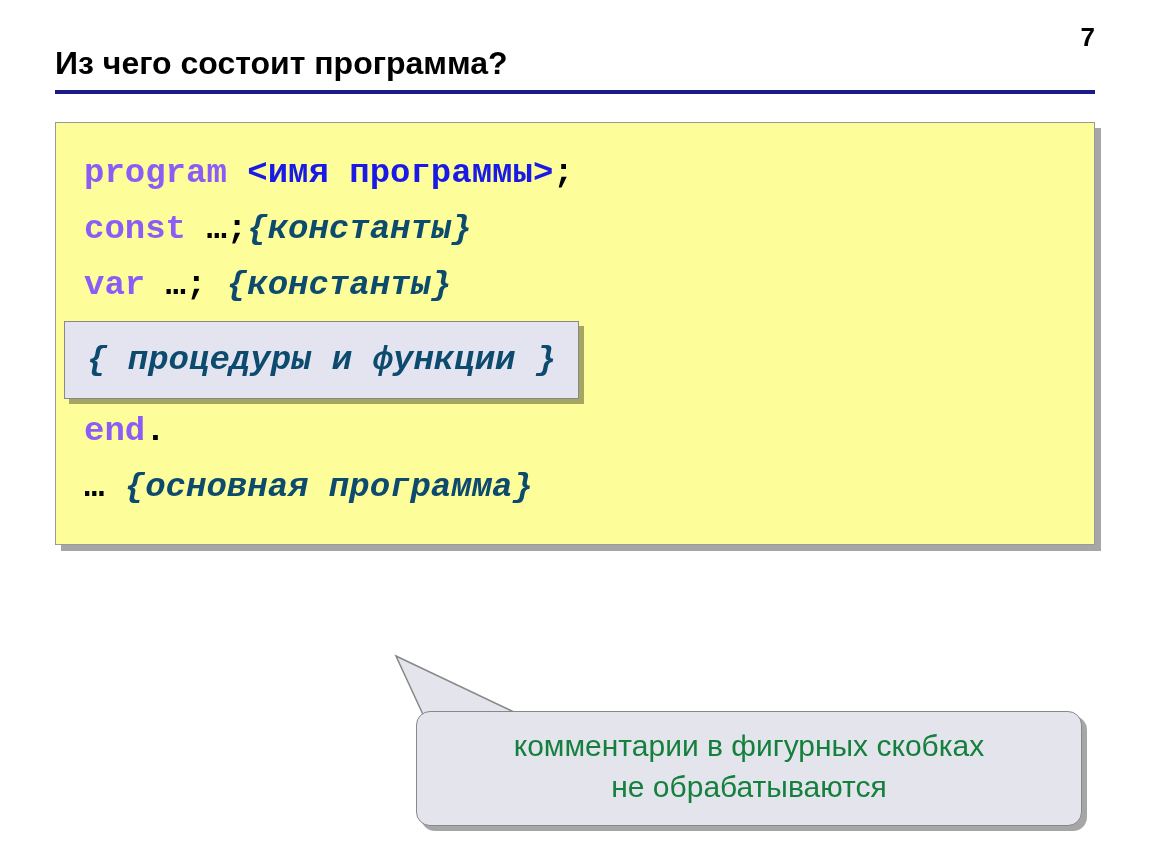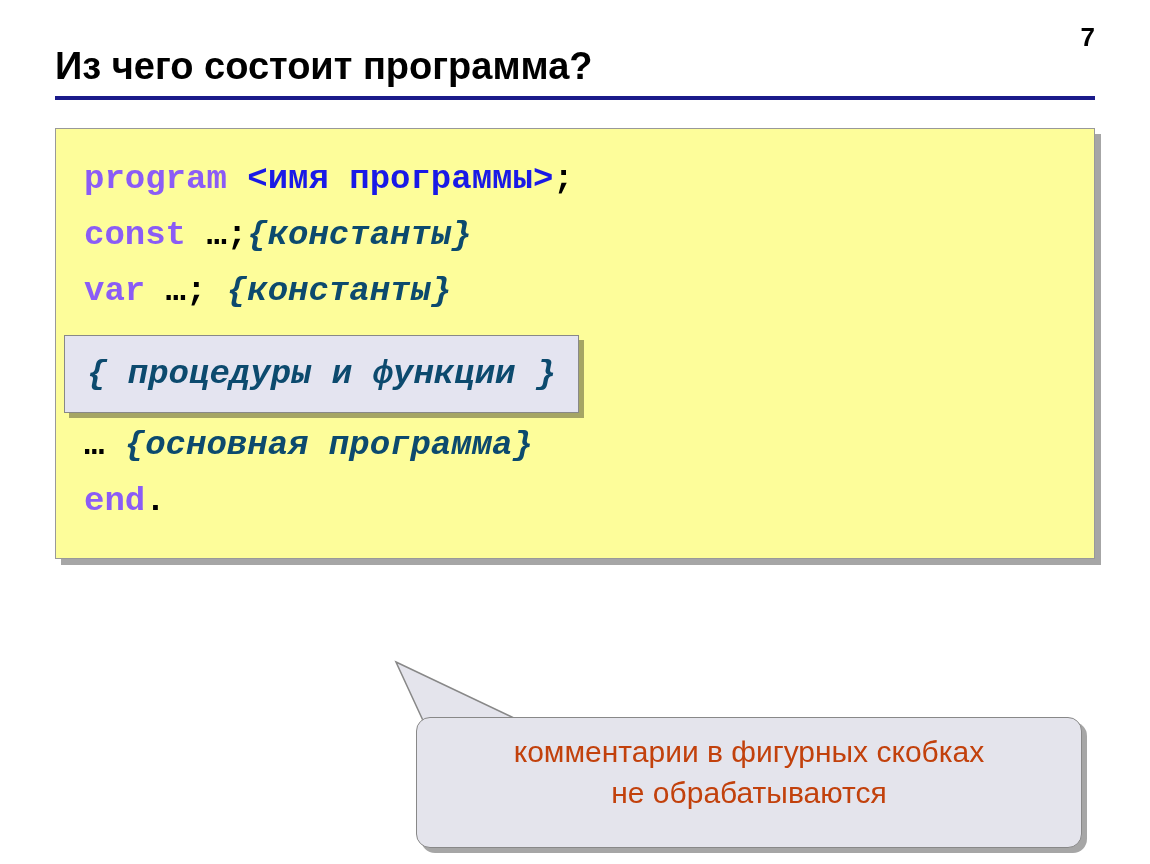--- a/index.html
+++ b/index.html
@@ -19,21 +19,21 @@
   }
   .page-number {
     position: absolute;
     top: 22px;
     right: 55px;
     font-size: 26px;
     font-weight: bold;
     color: #000;
   }
   .title {
-    font-size: 38px;
+    font-size: 32px;
     font-weight: bold;
     color: #000;
     margin: 15px 0 8px 0;
   }
   .title-rule {
     border: none;
     border-top: 4px solid #1a1a8a;
     margin: 0 0 28px 0;
   }
   .code-box {
@@ -52,41 +52,41 @@
   .cmt { color: #0c4a6e; font-style: italic; font-weight: bold; }
   .plain { color: #000; }
 
   .inner-callout {
     display: inline-block;
     background: #e4e4f0;
     border: 1px solid #888;
     box-shadow: 5px 5px 0 rgba(0,0,0,0.35);
     padding: 10px 22px;
     margin-left: -20px;
-    margin-top: 16px;
+    margin-top: 8px;
     margin-bottom: 4px;
     text-align: center;
   }
 
   .note-callout {
     position: absolute;
     left: 360px;
     top: 588px;
     width: 620px;
     background: #e4e4ec;
     border: 1px solid #888;
     border-radius: 14px;
     box-shadow: 5px 5px 0 rgba(0,0,0,0.35);
-    padding: 14px 22px 34px 22px;
+    padding: 14px 22px 18px 22px;
     font-family: Arial, Helvetica, sans-serif;
     font-size: 30px;
     font-weight: normal;
     text-align: center;
     line-height: 1.35;
-    color: #c2410c;
+    color: #15803d;
   }
   .pointer-svg {
     position: absolute;
     left: 320px;
     top: 528px;
     width: 220px;
     height: 80px;
     pointer-events: none;
   }
 </style>
@@ -109,24 +109,24 @@
     </div>
     <div>
       <span class="kw">var</span><span class="plain"> …; </span><span class="cmt">{константы}</span>
     </div>
     <div>
       <span class="inner-callout">
         <span class="cmt">{ процедуры и функции }</span>
       </span>
     </div>
     <div>
-      <span class="plain"> … </span><span class="cmt">{основная программа}</span>
+      <span class="kw">end</span><span class="plain">.</span>
     </div>
     <div>
-      <span class="kw">end</span><span class="plain">.</span>
+      <span class="plain"> … </span><span class="cmt">{основная программа}</span>
     </div>
 
     <svg class="pointer-svg" viewBox="0 0 220 80">
       <polygon points="20,5 140,62 50,70" fill="#e4e4ec" stroke="#888" stroke-width="1.5"></polygon>
     </svg>
 
     <div class="note-callout">
       <div>комментарии в фигурных скобках</div>
       <div>не обрабатываются</div>
     </div>

